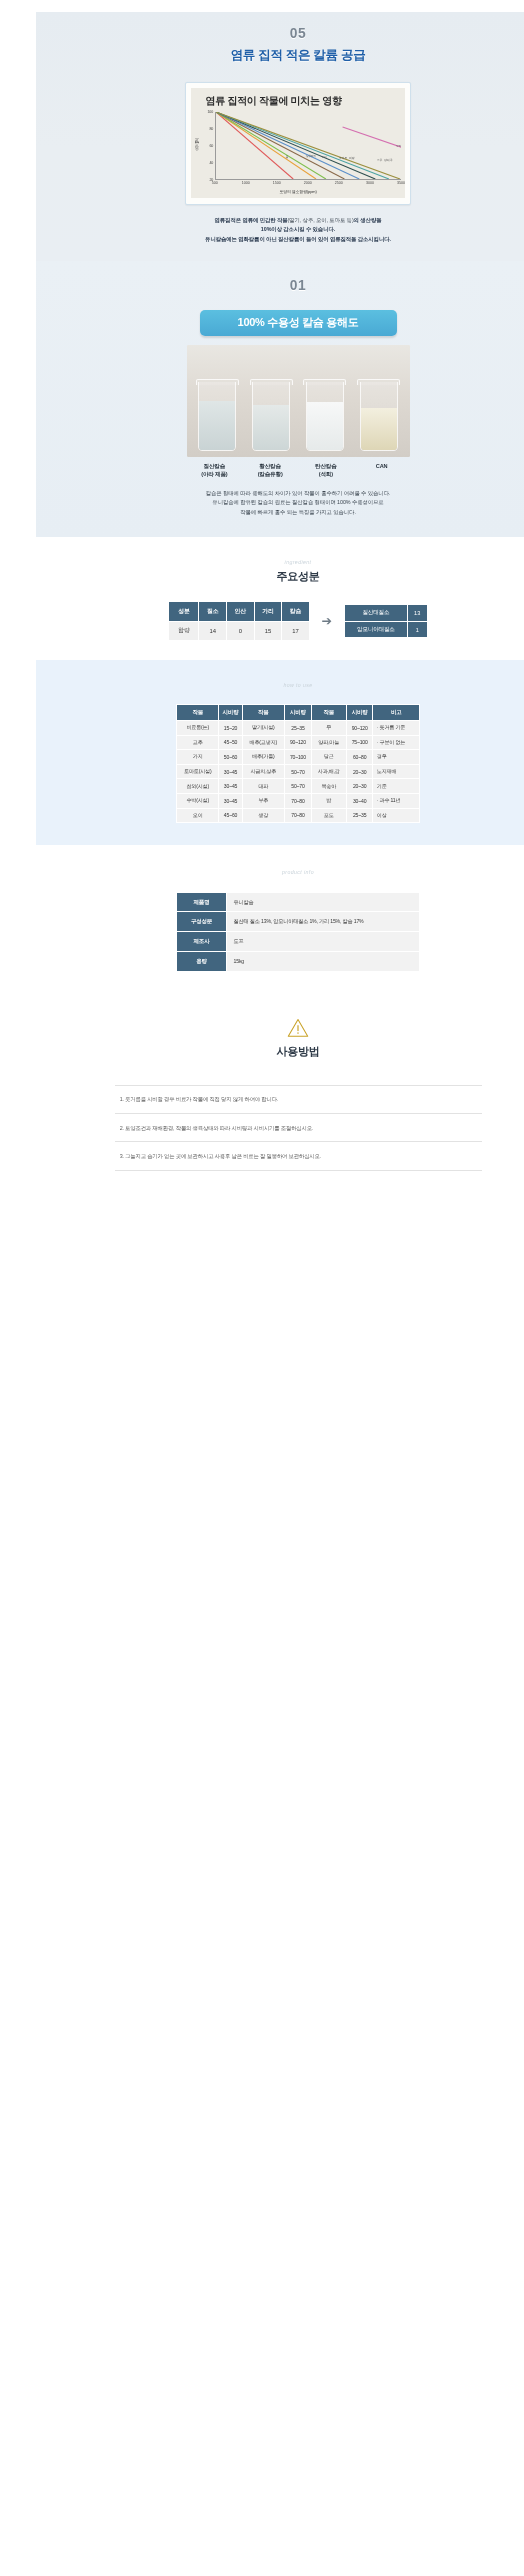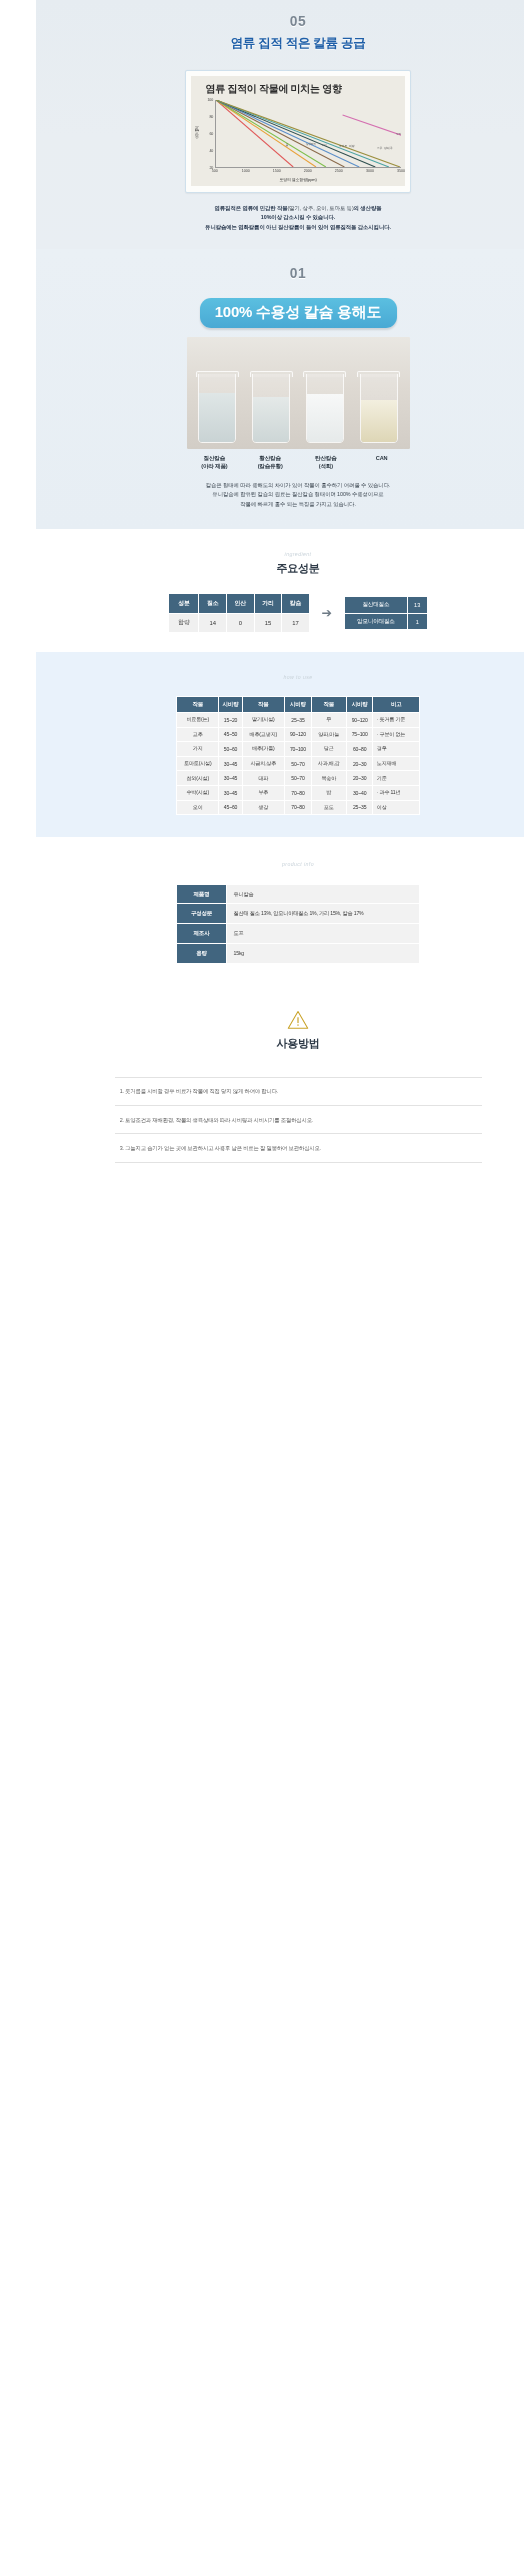--- a/index.html
+++ b/index.html
@@ -3,21 +3,21 @@
 <meta charset="utf-8">
 <style>
   * { box-sizing: border-box; margin: 0; padding: 0; }
   html, body { width: 525px; }
   body {
     font-family: "Liberation Sans", "DejaVu Sans", sans-serif;
     background: #ffffff;
     color: #333;
     width: 525px;
   }
-  .page { width: 454px; margin: 0 auto; }
+  .page { width: 454px; margin: 12px auto; }
 
   
   .sec { width: 525px; position: relative; }
 
   
   .sec05 {
     background: linear-gradient(180deg,#e6ecf1 0%, #e9eef2 55%, #e9eef3 100%);
     padding: 14.4px 0 17px 0;
   }
   .num-badge {
@@ -111,24 +111,24 @@
 
   
   .sec06 {
     background: linear-gradient(180deg,#eaf0f5 0%, #e7eef4 100%);
     padding: 17px 0 19.7px 0;
   }
   .ribbon {
     margin: 17px auto 0;
     width: 197px;
     background: linear-gradient(180deg,#5bbfe0 0%, #49a9d4 100%);
-    border-radius: 11px;
+    border-radius: 5px;
     text-align: center;
     color: #fff;
-    font-size: 15px;
+    font-size: 11px;
     font-weight: bold;
     padding: 5.2px 0 5.9px;
     letter-spacing: -0.3px;
     box-shadow: 0 1.3px 2px rgba(0,0,0,.12);
   }
   .photo {
     margin: 9.2px auto 0;
     width: 223px; height: 112px;
     background: linear-gradient(180deg,#e9e7e2 0%,#ded9d2 45%,#d2cdc6 100%);
     position: relative;

